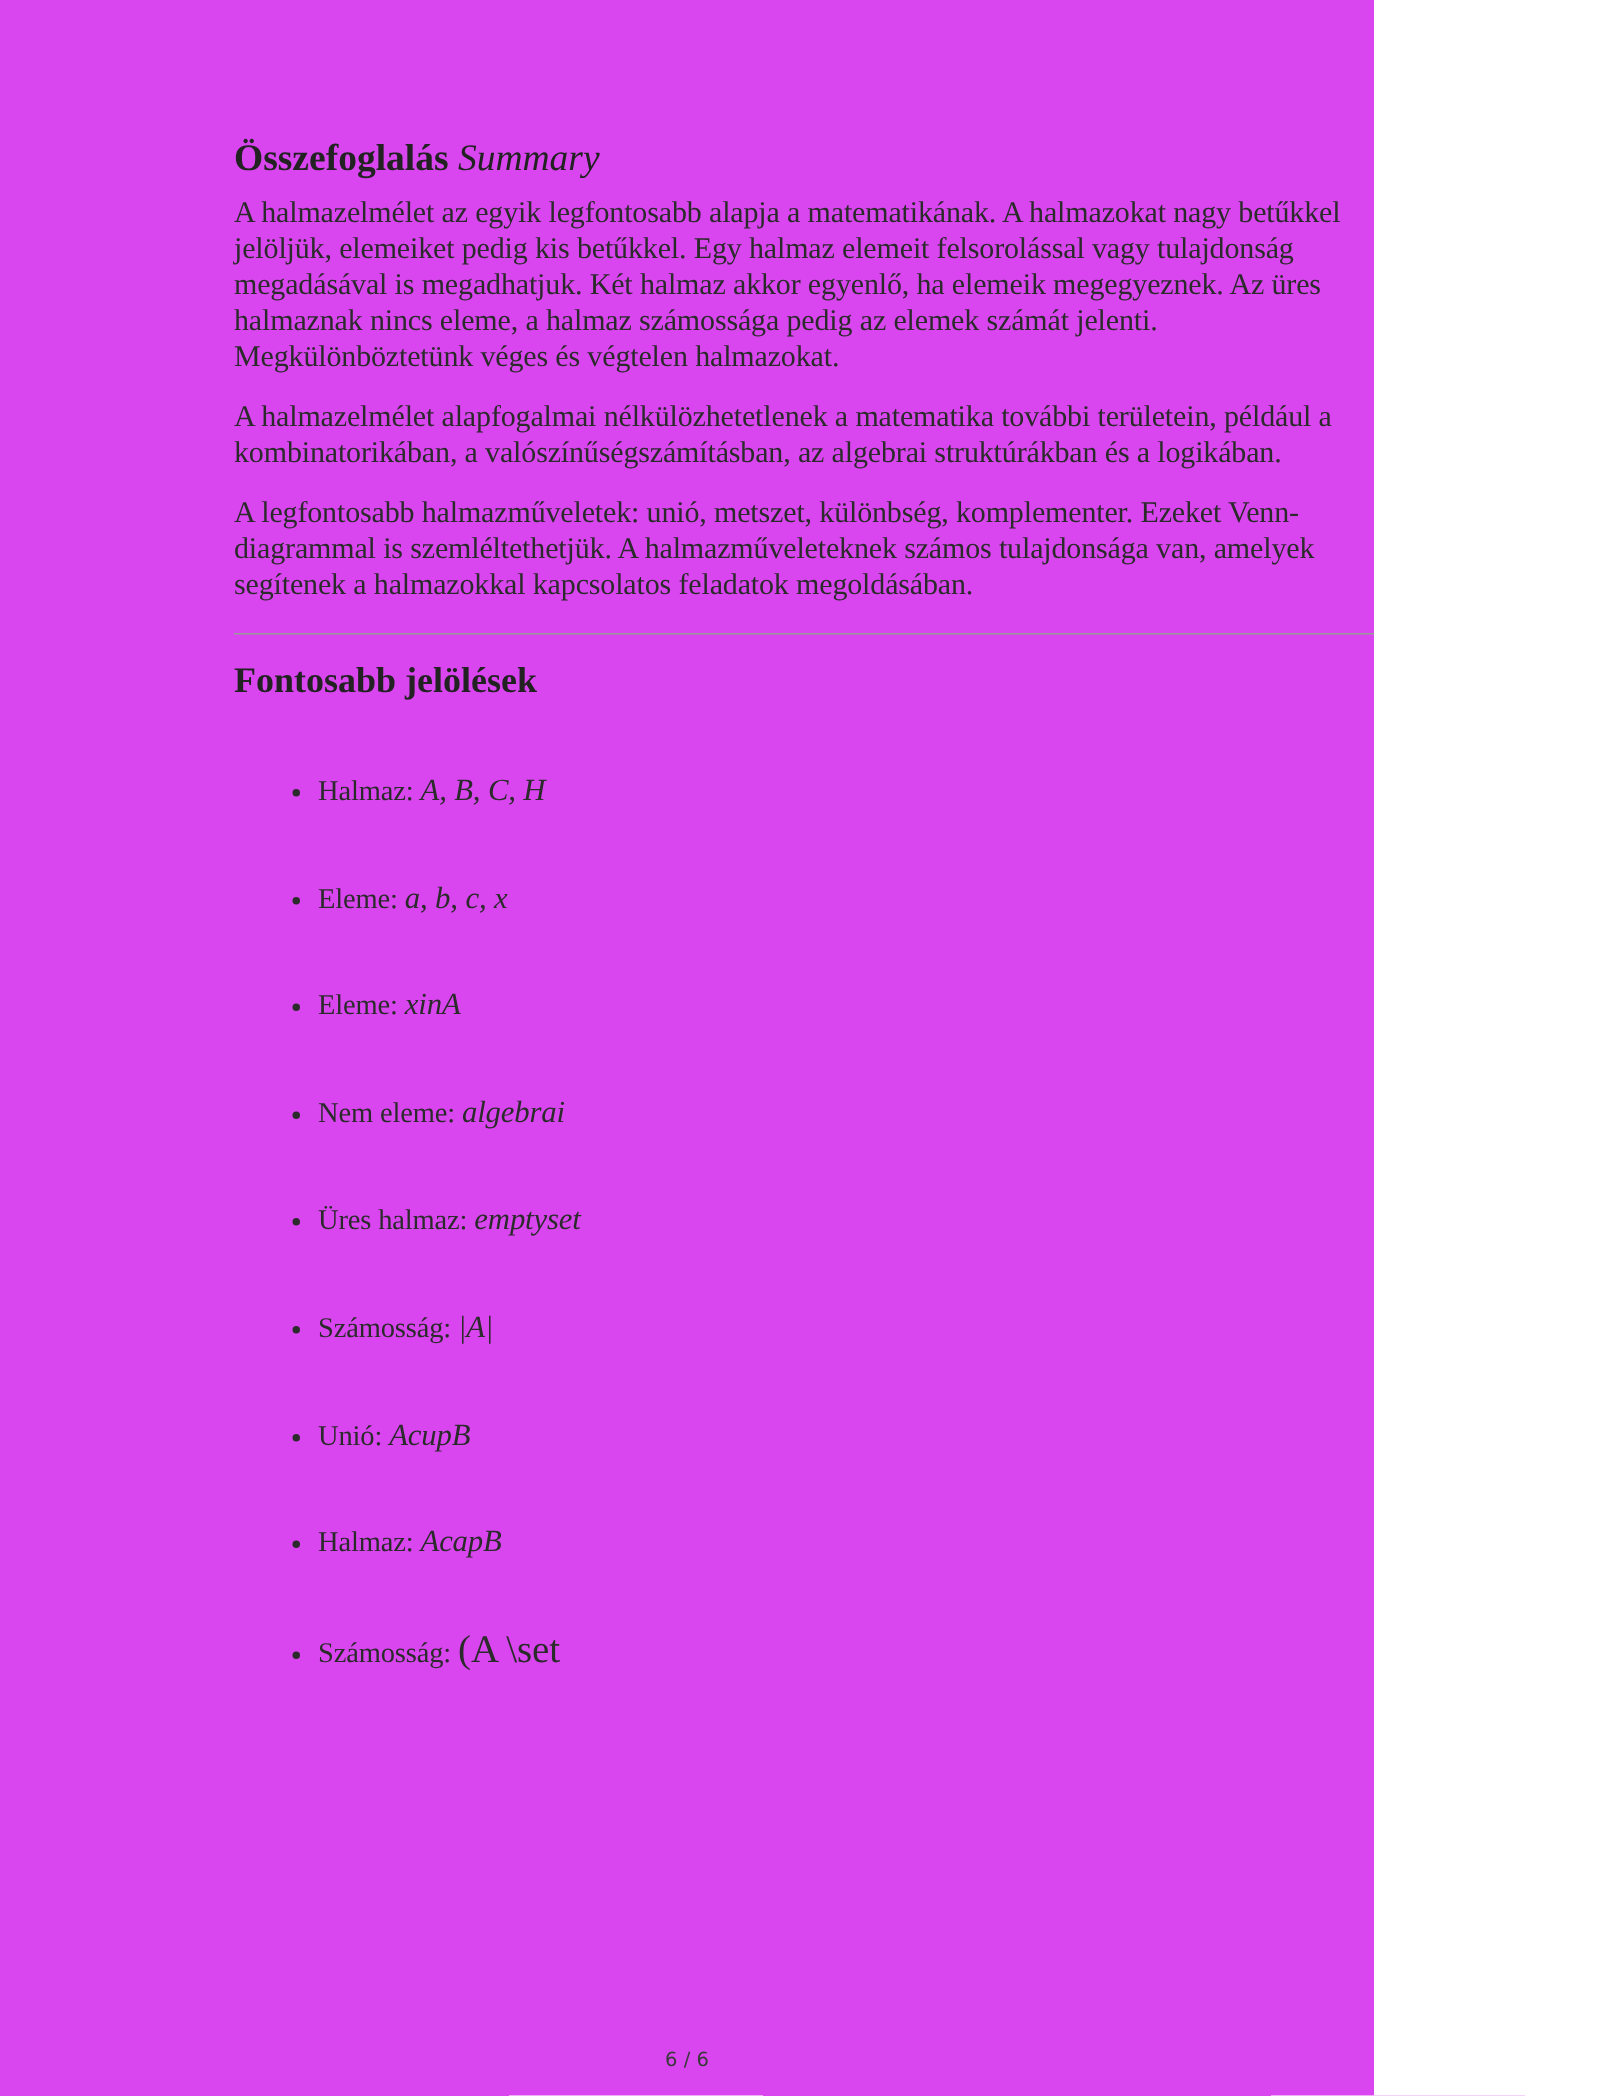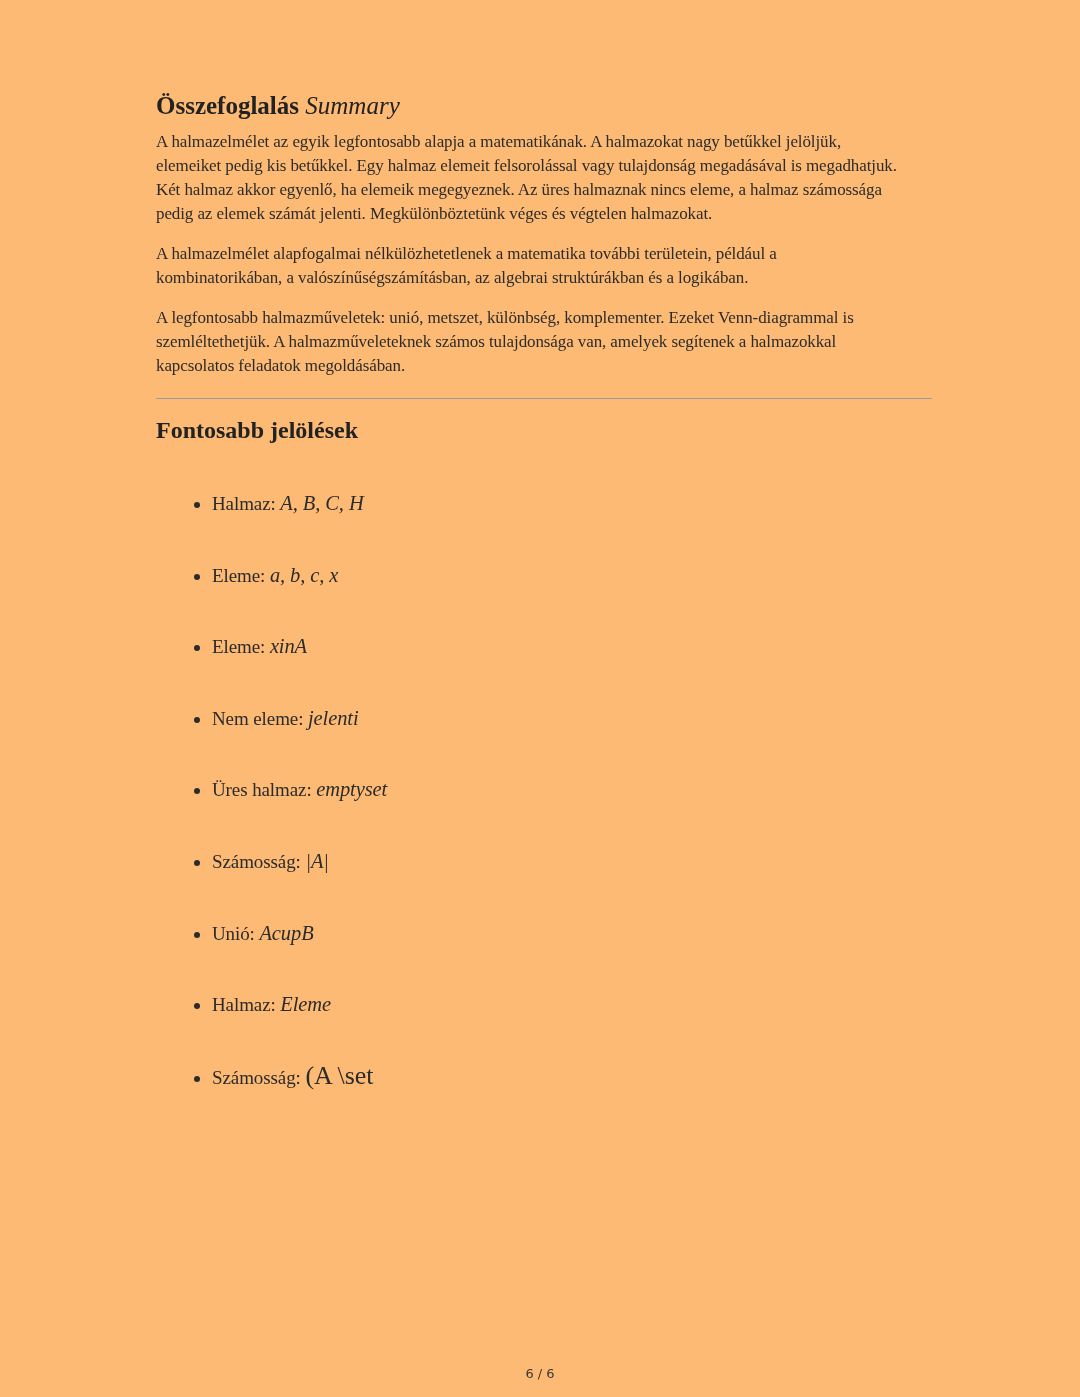--- a/index.html
+++ b/index.html
@@ -2,23 +2,23 @@
 <html lang="hu"><head>
 <meta charset="utf-8">
 <style>
   html, body {
     margin: 0;
     padding: 0;
     background: #ffffff;
   }
   .page {
     position: relative;
-    width: 1080px;
+    width: 916px;
     height: 1397px;
-    background: #fdba74;
+    background: #d946ef;
     overflow: hidden;
     font-family: "Liberation Serif", "DejaVu Serif", serif;
     color: #2b2b2b;
   }
   .content {
     position: absolute;
     left: 156px;
     top: 90px;
     width: 776px;
   }
@@ -28,21 +28,21 @@
     line-height: 31px;
     font-weight: 700;
     color: #222222;
   }
   .doc-title .title-italic {
     font-weight: 400;
     font-style: italic;
   }
   .para {
     margin: 0 0 16px 0;
-    font-size: 17px;
+    font-size: 20px;
     line-height: 24px;
     max-width: 750px;
     letter-spacing: -0.1px;
   }
   .divider {
     border: none;
     border-top: 1px solid #9a9a9a;
     margin: 20px 0 16px 0;
     width: 776px;
   }
@@ -110,37 +110,37 @@
       <li>
         <span class="label">Eleme:</span>
         <span class="math">a, b, c, x</span>
       </li>
       <li>
         <span class="label">Eleme:</span>
         <span class="math">xinA</span>
       </li>
       <li>
         <span class="label">Nem eleme:</span>
-        <span class="math">jelenti</span>
+        <span class="math">algebrai</span>
       </li>
       <li>
         <span class="label">Üres halmaz:</span>
         <span class="math">emptyset</span>
       </li>
       <li>
         <span class="label">Számosság:</span>
         <span class="math">|A|</span>
       </li>
       <li>
         <span class="label">Unió:</span>
         <span class="math">AcupB</span>
       </li>
       <li>
         <span class="label">Halmaz:</span>
-        <span class="math">Eleme</span>
+        <span class="math">AcapB</span>
       </li>
       <li>
         <span class="label">Számosság:</span>
         <span class="math plain">(A \set</span>
       </li>
     </ul>
 
   </div>
 
   <div class="page-number">6 / 6</div>

